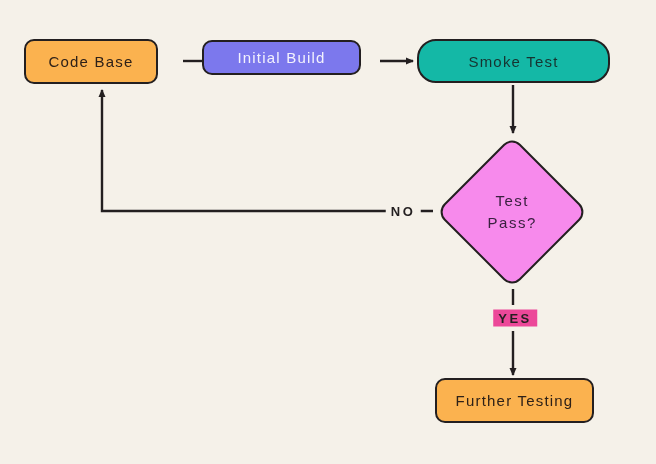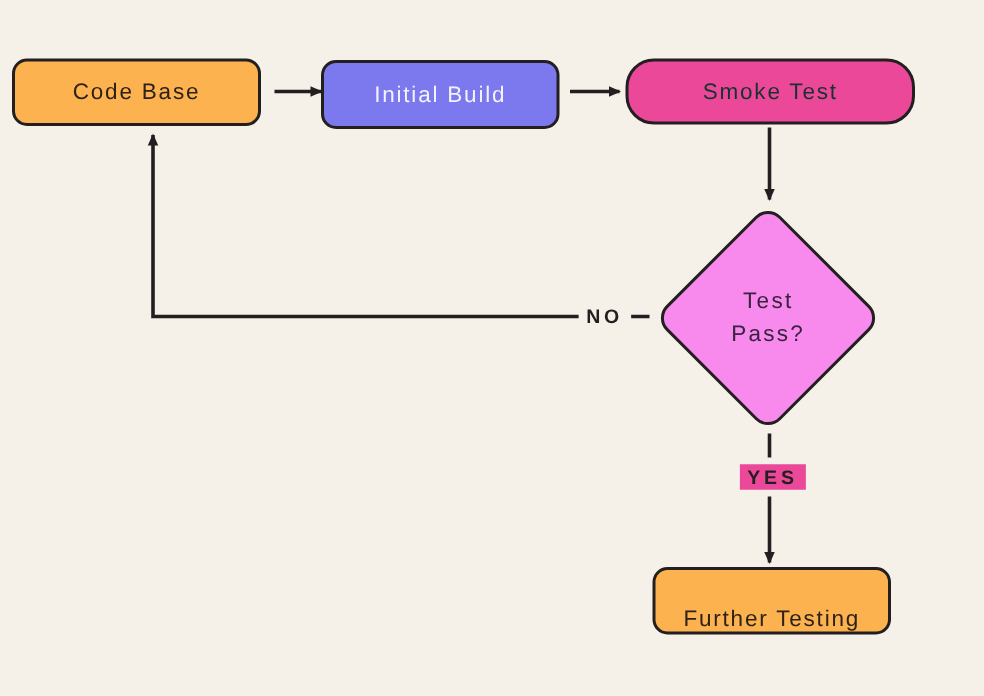--- a/index.html
+++ b/index.html
@@ -14,22 +14,22 @@
     position:absolute;
     box-sizing:border-box;
     border:2.5px solid #231f20;
     border-radius:10px;
     display:flex;align-items:center;justify-content:center;
     font-size:15px;
     font-weight:500;
     letter-spacing:1.2px;
     text-align:center;
   }
-  .node-code-base{left:8px;top:39px;width:166px;height:45px;}
-  .node-initial-build{left:214px;top:40px;width:159px;height:46px;}
+  .node-code-base{left:24px;top:39px;width:134px;height:45px;}
+  .node-initial-build{left:202px;top:40px;width:159px;height:35px;}
   .node-smoke-test{left:417px;top:39px;width:193px;height:44px;}
   .node-further-testing{left:435px;top:378px;width:159px;height:45px;}
   .node-diamond{
     left:458px;top:158px;width:108px;height:108px;
     transform:rotate(45deg);
     border-radius:12px;
   }
   .diamond-label{
     transform:rotate(-45deg);
     width:80px;
@@ -70,29 +70,29 @@
   </svg>
 
   <div class="node node-code-base" style="background-color: rgb(251, 178, 79); color: rgb(46, 33, 24);">
     <span>Code Base</span>
   </div>
 
   <div class="node node-initial-build" style="background-color: rgb(124, 120, 237); color: rgb(243, 242, 253);">
     <span>Initial Build</span>
   </div>
 
-  <div class="node node-smoke-test" style="background-color: #ec4899; color: rgb(23, 51, 48); border-radius: 19px;">
+  <div class="node node-smoke-test" style="background-color: #14b8a6; color: rgb(23, 51, 48); border-radius: 19px;">
     <span>Smoke Test</span>
   </div>
 
   <div class="node node-diamond" style="background-color: rgb(247, 138, 236); color: rgb(58, 33, 64);">
     <span class="diamond-label">Test Pass?</span>
   </div>
 
-  <div class="node node-further-testing" style="background-color: rgb(251, 178, 79); color: rgb(46, 33, 24); align-items: flex-end;">
+  <div class="node node-further-testing" style="background-color: rgb(251, 178, 79); color: rgb(46, 33, 24);">
     <span>Further Testing</span>
   </div>
 
   <div class="edge-label edge-label-no" style="background-color: rgb(245, 241, 233);">NO</div>
 
   <div class="edge-label edge-label-yes" style="background-color: #ec4899;">YES</div>
 
 </div>
 
 </body></html>

